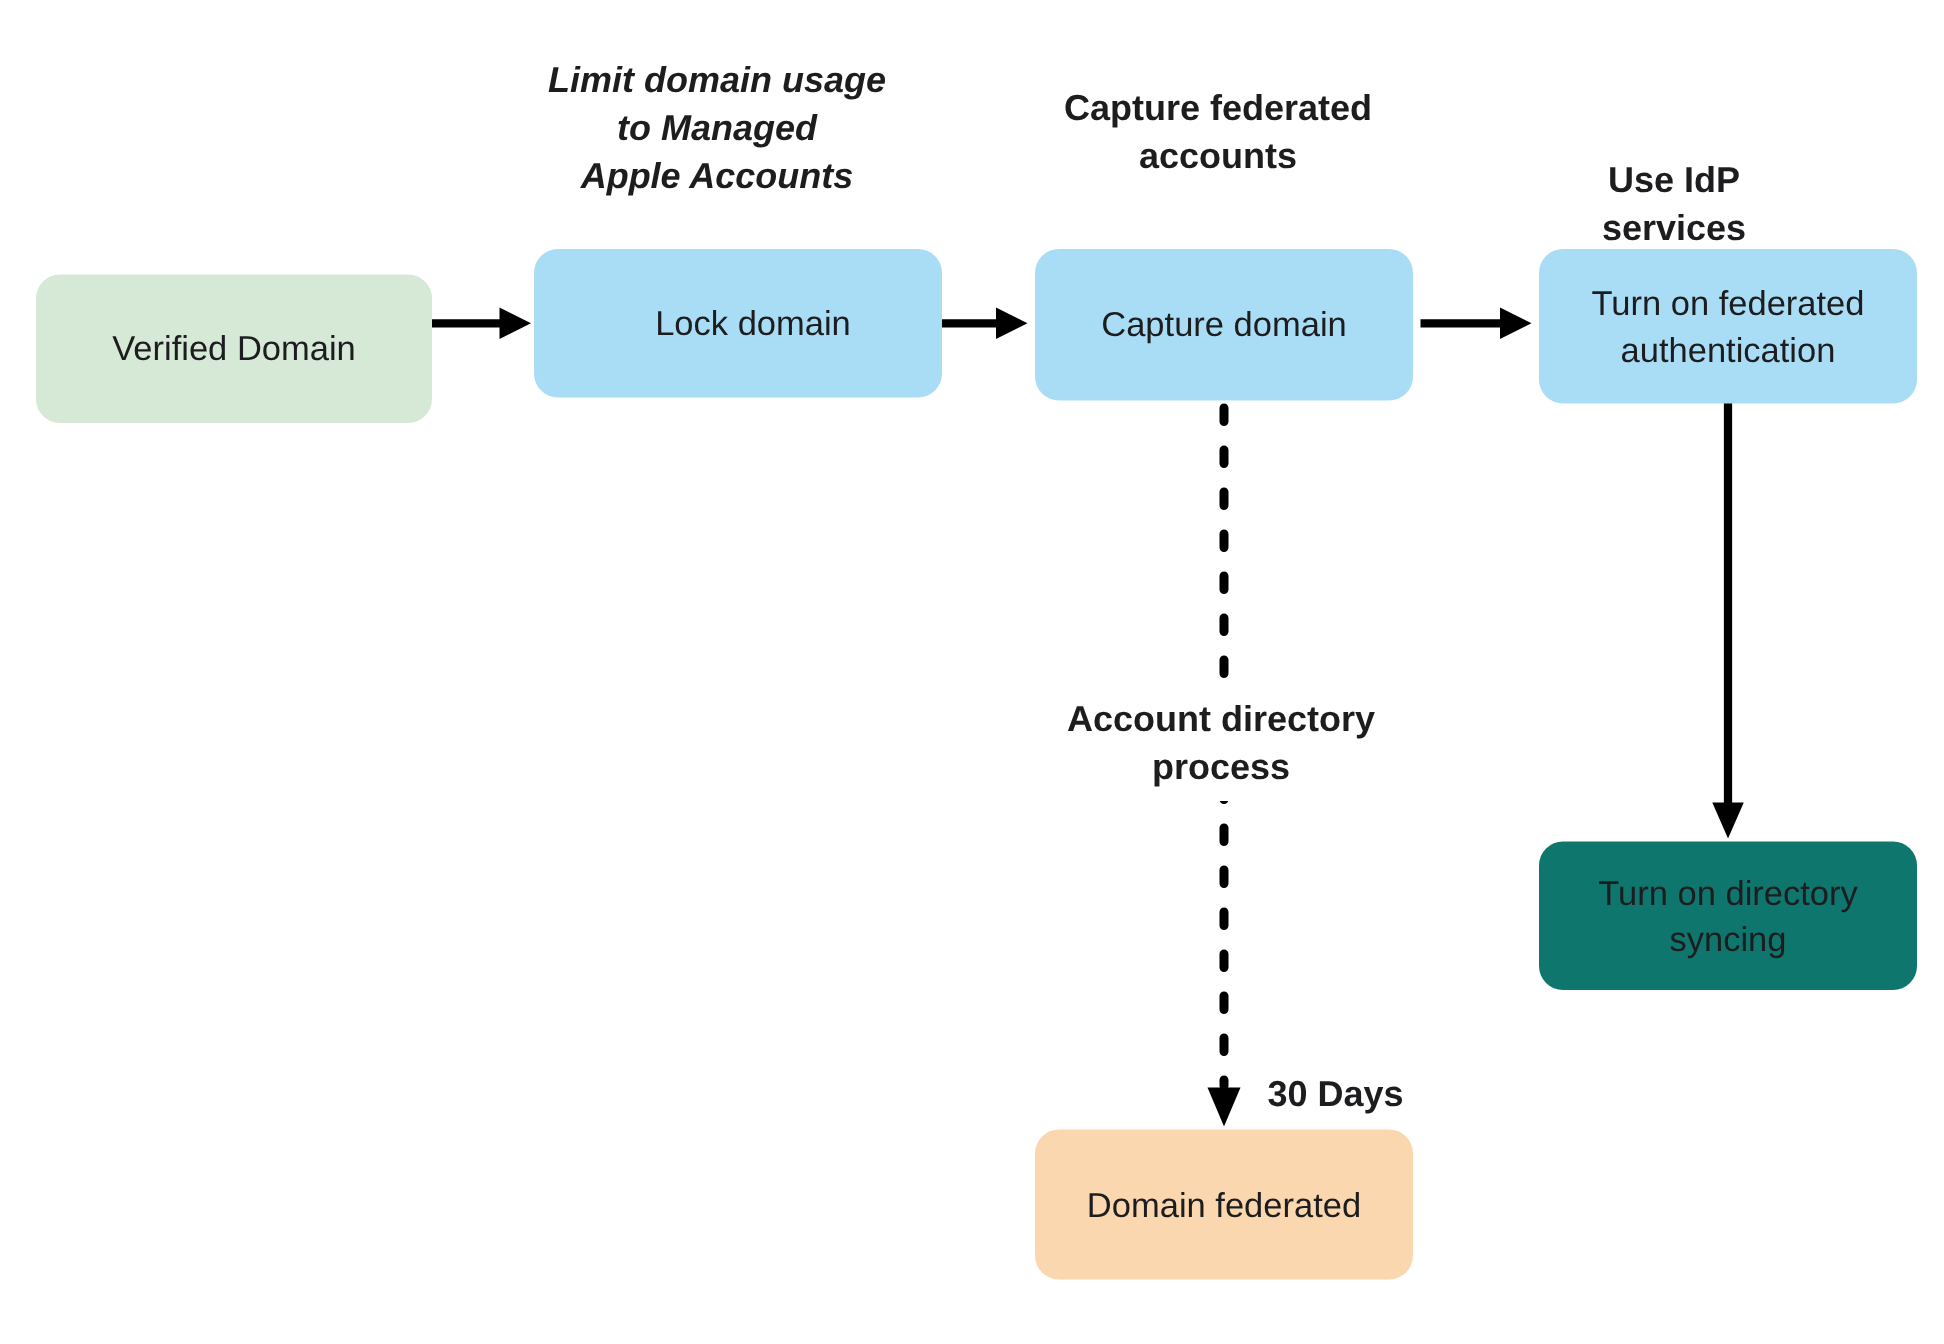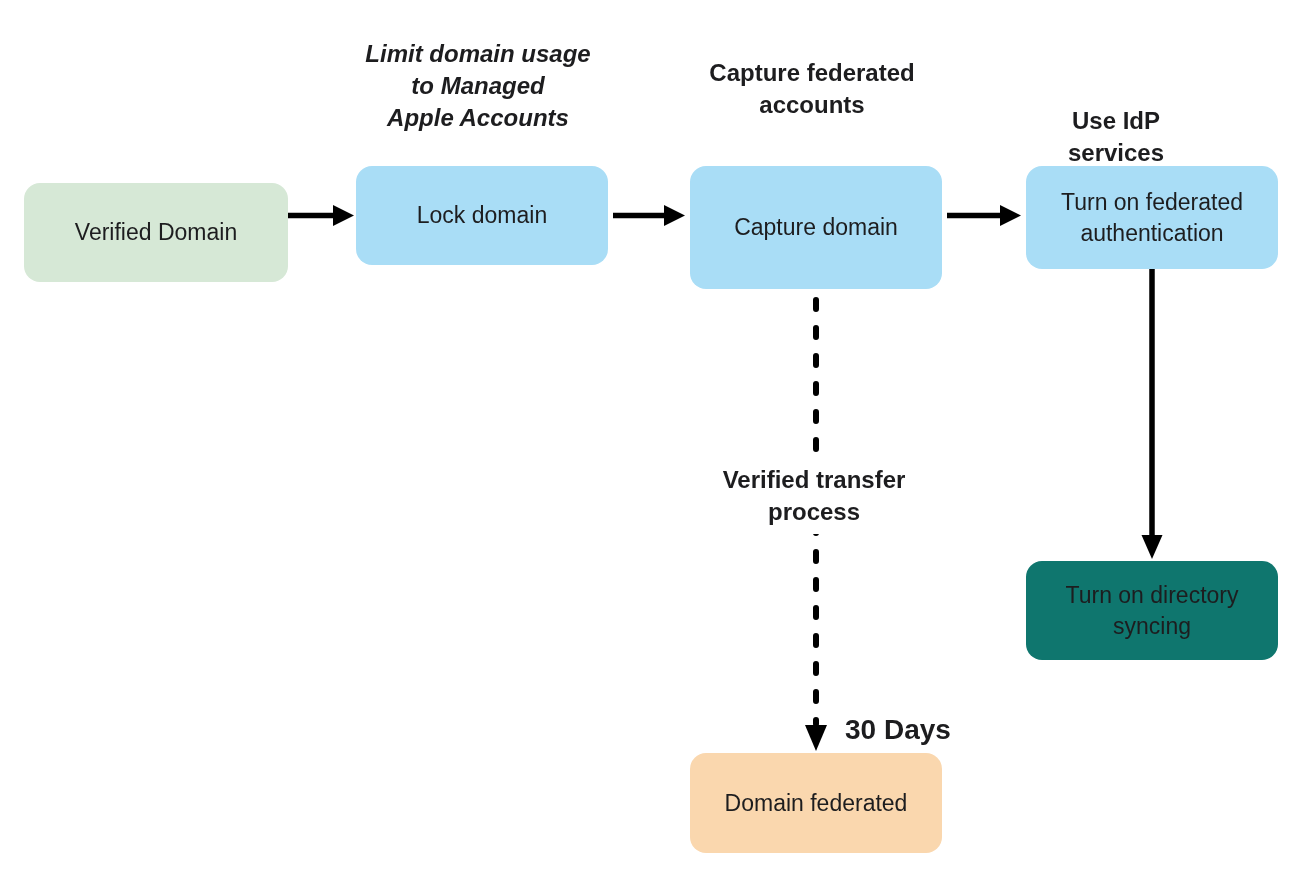--- a/index.html
+++ b/index.html
@@ -28,22 +28,22 @@
     align-items: center;
     justify-content: center;
     text-align: center;
     border-radius: 16px;
     font-size: 23px;
     line-height: 31px;
     font-weight: 400;
     white-space: pre-line;
   }
   .node--1 { left: 24px;   top: 183px; width: 264px; height: 99px; }
-  .node--2 { left: 356px;  top: 166px; width: 252px; height: 99px; }
-  .node--3 { left: 690px;  top: 166px; width: 252px; height: 123px; }
+  .node--2 { left: 356px;  top: 166px; width: 252px; height: 99px; padding-left: 20px; }
+  .node--3 { left: 690px;  top: 166px; width: 252px; height: 101px; }
   .node--4 { left: 1026px; top: 166px; width: 252px; height: 103px; }
   .node--5 { left: 1026px; top: 561px; width: 252px; height: 99px; }
   .node--6 { left: 690px;  top: 753px; width: 252px; height: 100px; }
   .caption {
     position: absolute;
     text-align: center;
     font-size: 24px;
     line-height: 32px;
     font-weight: 600;
     white-space: pre-line;
@@ -55,21 +55,21 @@
   .caption--transfer {
     left: 814px;
     top: 458px;
     background: #ffffff;
     padding: 6px 14px;
   }
   .caption--days {
     position: absolute;
     left: 845px;
     top: 714px;
-    font-size: 28px;
+    font-size: 24px;
     line-height: 32px;
     font-weight: 600;
     white-space: nowrap;
   }
 </style>
 </head>
 <body>
 
 <div class="canvas">
 
@@ -113,18 +113,18 @@
   <div class="caption caption--limit">Limit domain usage
 to Managed
 Apple Accounts</div>
 
   <div class="caption caption--capture">Capture federated
 accounts</div>
 
   <div class="caption caption--idp">Use IdP
 services</div>
 
-  <div class="caption caption--transfer">Verified transfer
+  <div class="caption caption--transfer">Account directory
 process</div>
 
   <div class="caption--days">30 Days</div>
 
 </div>
 
 </body></html>

